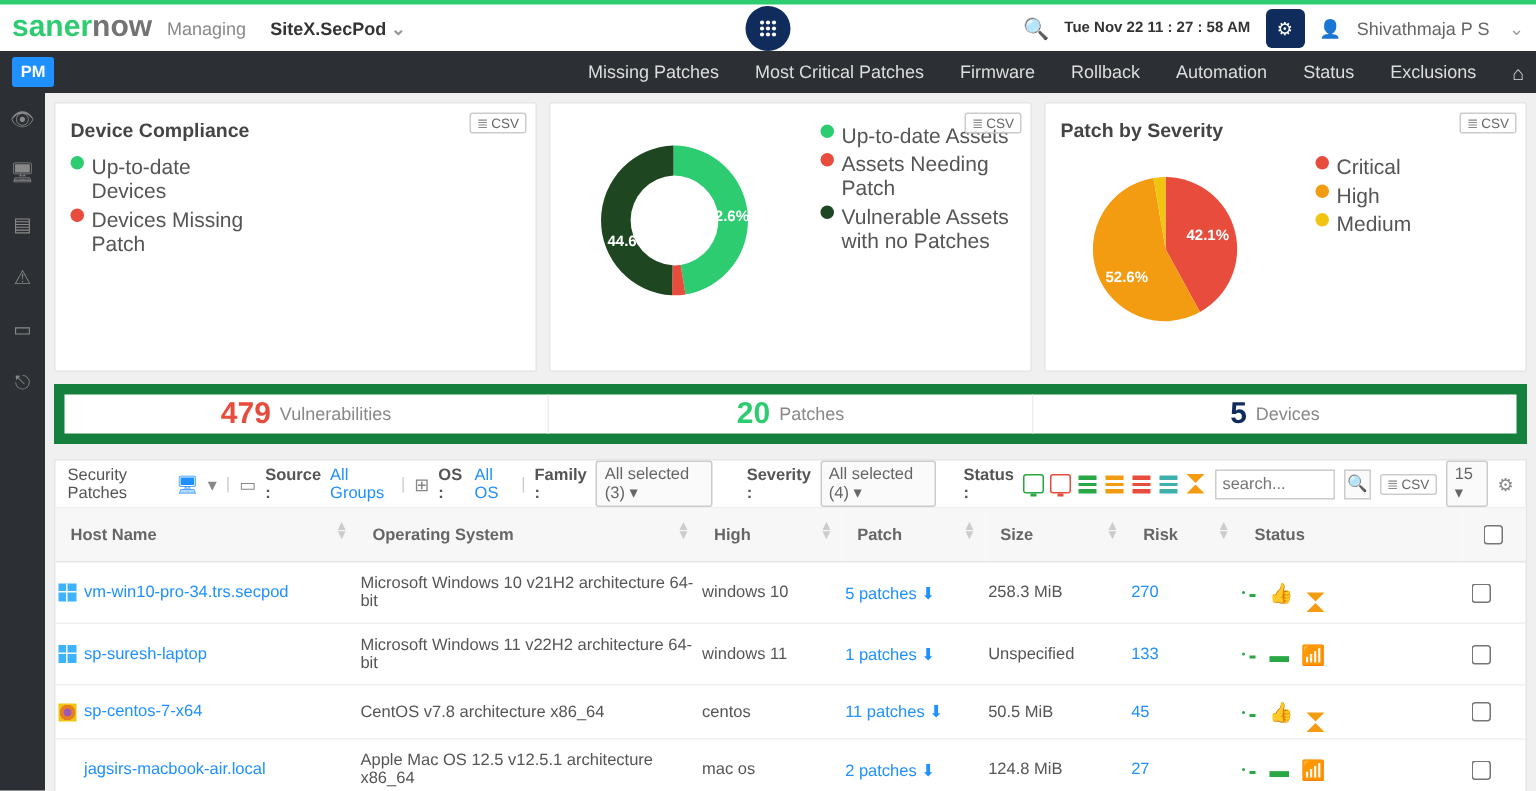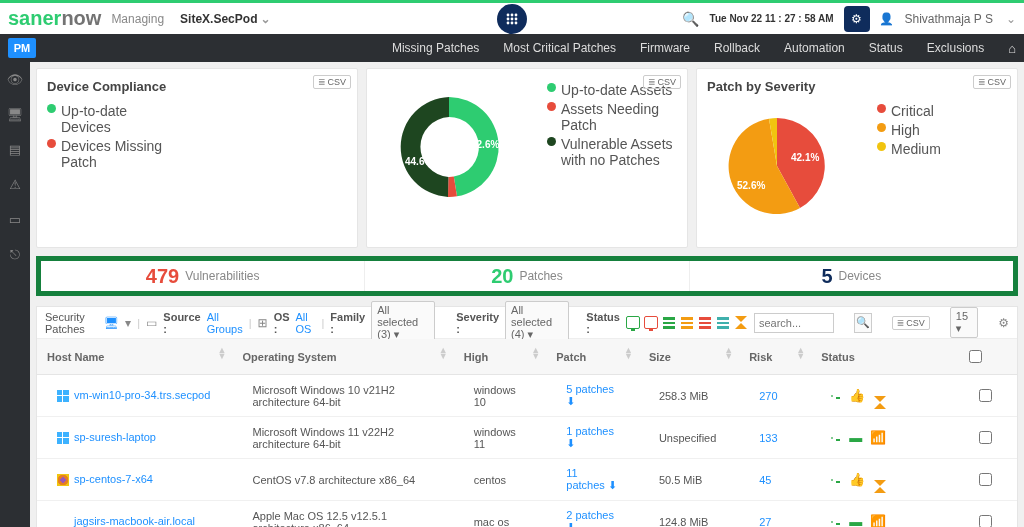--- a/index.html
+++ b/index.html
@@ -28,21 +28,21 @@
 .card{background:#fff;border:1px solid #e5e5e5;border-radius:2px;flex:1;height:180px;position:relative;padding:10px 10px 6px 10px}
 .card h3{margin:0 0 6px 0;font-size:13px;font-weight:600;color:#444}
 .csv-chip{position:absolute;top:6px;right:6px;border:1px solid #ccc;border-radius:2px;font-size:9px;color:#666;padding:1px 4px;cursor:pointer;display:flex;align-items:center;gap:2px}
 .csv-chip::before{content:"≣";font-size:9px;color:#888}
 .card-body{display:flex;height:140px}
 .chart-area{flex:1;position:relative}
 .legend{width:130px;font-size:14px;color:#555}
 .li{display:flex;align-items:flex-start;gap:5px;margin:3px 0;line-height:1.15}
 .swatch{width:9px;height:9px;border-radius:50%;margin-top:1px;flex-shrink:0}
 .donut-label{position:absolute;color:#fff;font-size:10px;font-weight:600}
-.stats{display:flex;background:#fff;border:5px solid #15803d;margin-top:8px;height:40px}
+.stats{display:flex;background:#fff;border:7px solid #15803d;margin-top:8px;height:40px}
 .stat{flex:1;display:flex;align-items:center;justify-content:center;gap:6px;border-right:1px solid #eee}
 .stat:last-child{border-right:none}
 .stat .num{font-size:20px;font-weight:700;color:#e74c3c}
 .stat:nth-child(2) .num{color:#2ecc71}
 .stat:nth-child(3) .num{color:#0f2c5c}
 .stat .lbl{color:#888;font-size:12px}
 .panel{background:#fff;border:1px solid #e5e5e5;margin-top:10px}
 .toolbar{display:flex;align-items:center;height:32px;padding:0 8px;border-bottom:1px solid #eee;gap:6px;font-size:11px;color:#555}
 .link-blue{color:#1e90ff;cursor:pointer}
 .sel{border:1px solid #ccc;border-radius:2px;background:#fafafa;padding:2px 5px;font-size:11px;color:#666;cursor:pointer}
@@ -53,27 +53,27 @@
 .sev-mon::after{content:"";position:absolute;bottom:-3px;left:4px;width:4px;height:2px;background:currentColor}
 .sev-bars{position:relative}
 .sev-bars::before,.sev-bars::after{content:"";position:absolute;left:1px;right:1px;height:2.5px;background:currentColor}
 .sev-bars::before{top:1px}
 .sev-bars::after{top:5.5px}
 .sev-bars span{position:absolute;left:1px;right:1px;top:10px;height:2.5px;background:currentColor}
 .sev-hour{position:relative}
 .sev-hour::before{content:"";position:absolute;left:1px;top:0;border-left:6px solid transparent;border-right:6px solid transparent;border-top:6px solid currentColor}
 .sev-hour::after{content:"";position:absolute;left:1px;top:7px;border-left:6px solid transparent;border-right:6px solid transparent;border-bottom:6px solid currentColor}
 .green{color:#2aa745}.orange{color:#f39c12}.red{color:#e74c3c}.teal{color:#3fb0ac}.blue{color:#1e90ff}.grey{color:#555}
-.toolbar-right{margin-left:auto;display:flex;align-items:center;gap:20px}
+.toolbar-right{margin-left:auto;display:flex;align-items:center;gap:6px}
 .searchbox{border:1px solid #ccc;height:20px;width:80px;font-size:11px;padding:0 4px}
 .searchbtn{border:1px solid #ccc;height:20px;width:22px;background:#fafafa;display:flex;align-items:center;justify-content:center;cursor:pointer}
 table{width:100%;border-collapse:collapse;font-size:11px}
 th{background:#f7f7f7;color:#666;font-weight:600;text-align:left;padding:8px 10px;border-bottom:1px solid #e5e5e5;position:relative}
 .sort{color:#ccc;font-size:9px;position:absolute;right:6px;top:8px;line-height:0.7}
-td{padding:8px 20px;border-bottom:1px solid #f0f0f0;color:#555}
+td{padding:8px 2px;border-bottom:1px solid #f0f0f0;color:#555}
 .hnlink{color:#1e90ff;text-decoration:none;cursor:pointer}
 .osicon{display:inline-block;width:12px;height:12px;margin-right:5px;vertical-align:middle;position:relative}
 .win{background:linear-gradient(#3db2ff 50%,#3db2ff 50%)}
 .win::before{content:"";position:absolute;top:0;left:5px;width:1px;height:12px;background:#fff}
 .win::after{content:"";position:absolute;top:5px;left:0;width:12px;height:1px;background:#fff}
 .centicon{background:radial-gradient(circle,#9b59b6 30%,#e67e22 33% 60%,#f1c40f 63%)}
 .mac{color:#888;font-size:14px;line-height:12px}
 .status-cell{display:flex;gap:8px;align-items:center;font-size:13px}
 .thumb{color:#2aa745}.batt{color:#2aa745}.wifi{color:#2aa745}
 .cb{width:13px;height:13px}

